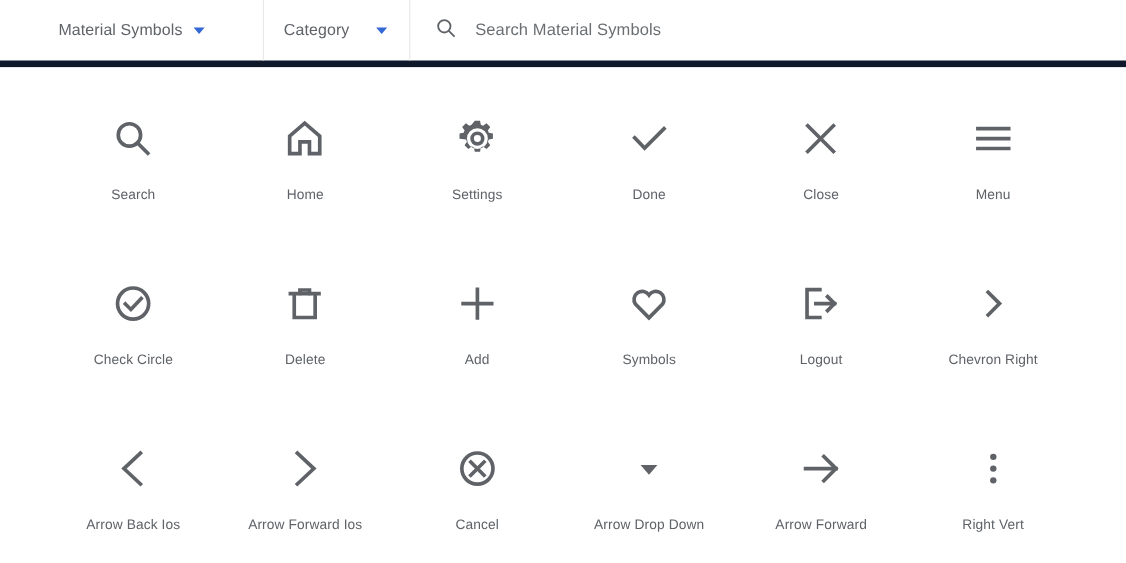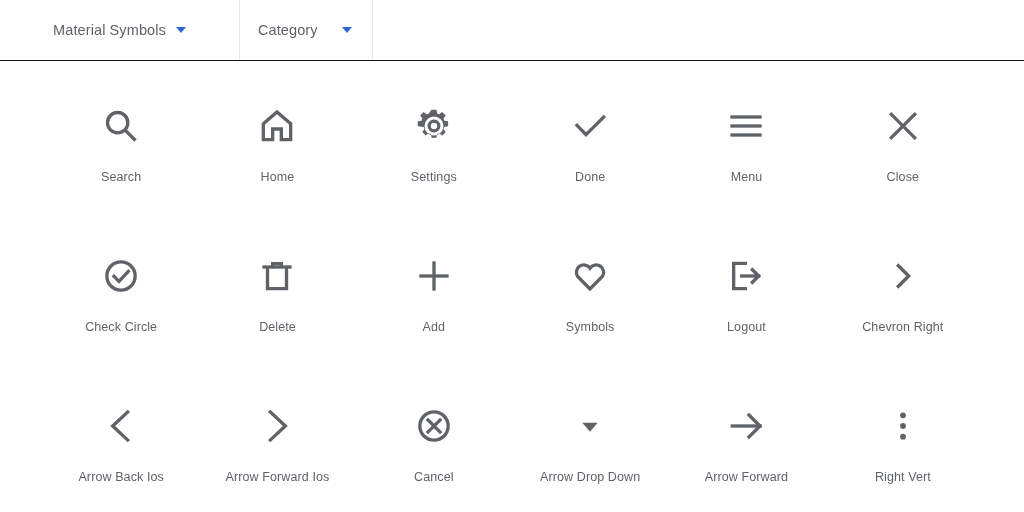--- a/index.html
+++ b/index.html
@@ -12,21 +12,21 @@
     background: #ffffff;
     font-family: "Liberation Sans", sans-serif;
     overflow: hidden;
     color: #5f6368;
   }
 
   
   .toolbar {
     height: 61px;
     box-sizing: border-box;
-    border-bottom: 1px solid #0f172a;
+    border-bottom: 6px solid #0f172a;
     display: flex;
     align-items: stretch;
     background: #fff;
   }
   .toolbar-cell {
     display: flex;
     align-items: center;
     height: 100%;
     box-sizing: border-box;
   }
@@ -135,20 +135,29 @@
   <div class="toolbar-cell family-select divider-right">
     <span class="select-label">Material Symbols</span>
     <span class="caret"></span>
   </div>
 
   <div class="toolbar-cell category-select divider-right">
     <span class="select-label">Category</span>
     <span class="caret"></span>
   </div>
 
+  <div class="toolbar-cell search-cell">
+    <span>
+      <svg width="21" height="21" viewBox="0 0 24 24">
+        <circle class="ico-stroke" cx="10.2" cy="10.2" r="6.4"></circle>
+        <line class="ico-stroke" x1="15.1" y1="15.1" x2="20.3" y2="20.3"></line>
+      </svg>
+    </span>
+    <span class="search-placeholder" title="Search Material Symbols">Search Material Symbols</span>
+  </div>
 </div>
 
 <div class="grid row">
 
   <div class="cell">
     <span class="glyph">
       <svg width="40" height="40" viewBox="0 0 24 24">
         <circle class="g-stroke" cx="10" cy="10" r="6.1" stroke-linecap="round"></circle>
         <line class="g-stroke" x1="14.6" y1="14.6" x2="20" y2="20" stroke-linecap="round"></line>
       </svg>
@@ -175,43 +184,43 @@
     <span class="caption">Settings</span>
   </div>
 
   <div class="cell">
     <span class="glyph">
       <svg width="40" height="40" viewBox="0 0 24 24">
         <polyline class="g-stroke" points="4.2,11.6 9.6,17.2 20.2,6.6" stroke-linecap="round" stroke-linejoin="round"></polyline>
       </svg>
     </span>
     <span class="caption">Done</span>
+  </div>
+
+  <div class="cell">
+    <span class="glyph">
+      <svg width="40" height="40" viewBox="0 0 24 24">
+        <line class="g-stroke" x1="5" y1="5" x2="19" y2="19" stroke-linecap="round"></line>
+        <line class="g-stroke" x1="19" y1="5" x2="5" y2="19" stroke-linecap="round"></line>
+      </svg>
+    </span>
+    <span class="caption">Close</span>
   </div>
 
   <div class="cell">
     <span class="glyph">
       <svg width="40" height="40" viewBox="0 0 24 24">
         <line class="g-stroke" x1="3.6" y1="6.6" x2="20.4" y2="6.6"></line>
         <line class="g-stroke" x1="3.6" y1="12" x2="20.4" y2="12"></line>
         <line class="g-stroke" x1="3.6" y1="17.4" x2="20.4" y2="17.4"></line>
       </svg>
     </span>
     <span class="caption">Menu</span>
   </div>
 
-  <div class="cell">
-    <span class="glyph">
-      <svg width="40" height="40" viewBox="0 0 24 24">
-        <line class="g-stroke" x1="5" y1="5" x2="19" y2="19" stroke-linecap="round"></line>
-        <line class="g-stroke" x1="19" y1="5" x2="5" y2="19" stroke-linecap="round"></line>
-      </svg>
-    </span>
-    <span class="caption">Close</span>
-  </div>
-
 </div>
 
 <div class="grid row">
 
   <div class="cell">
     <span class="glyph">
       <svg width="40" height="40" viewBox="0 0 24 24">
         <circle class="g-stroke" cx="12" cy="12" r="8.5"></circle>
         <polyline class="g-stroke" points="7.8,12.2 10.8,15.2 16.4,9.2" stroke-linecap="round" stroke-linejoin="round"></polyline>
       </svg>

